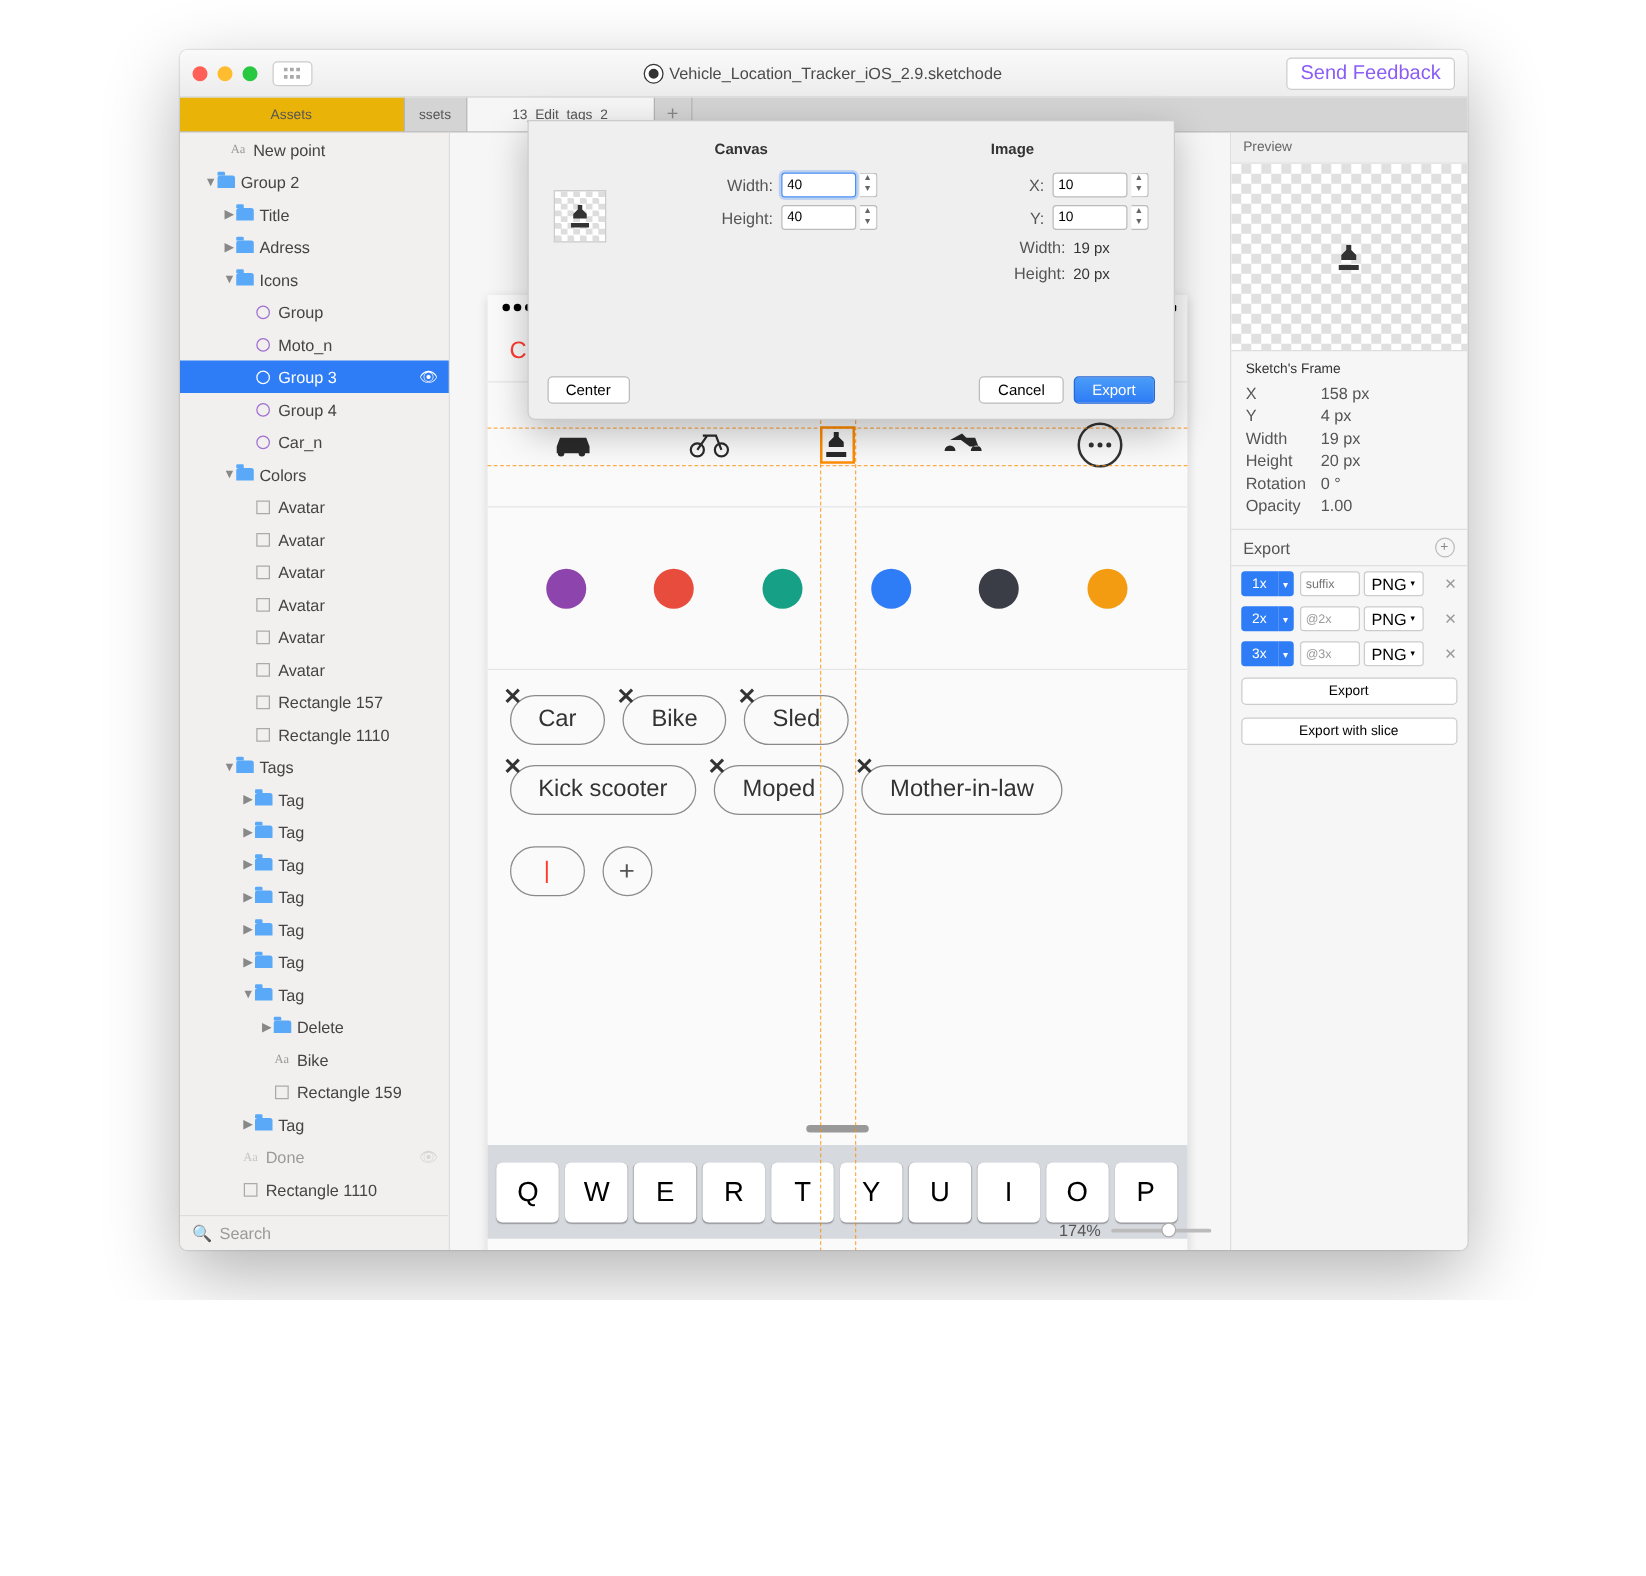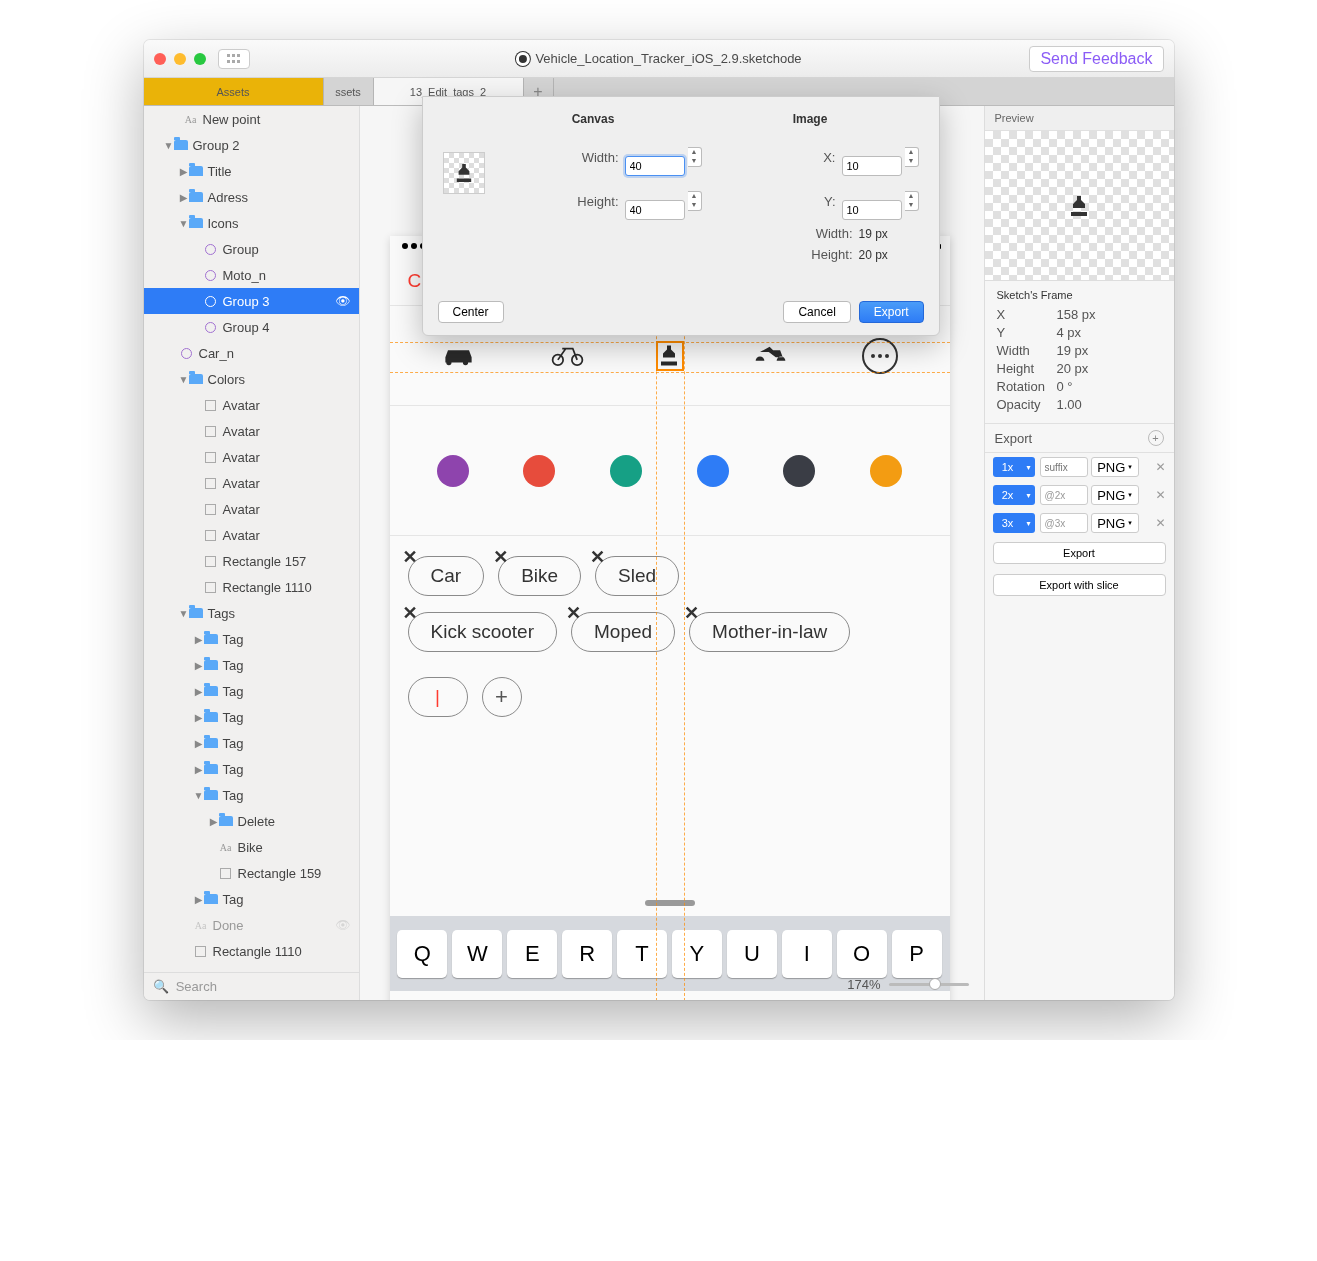--- a/index.html
+++ b/index.html
@@ -66,21 +66,21 @@
 .zoom-bar{position:absolute;bottom:8px;right:15px;display:flex;align-items:center;gap:8px;font-size:11px;color:#555;}
 .slider{width:80px;height:3px;background:#bbb;border-radius:2px;position:relative;}
 .slider-thumb{position:absolute;width:12px;height:12px;background:#fff;border:1px solid #aaa;border-radius:50%;top:-5px;left:40px;}
 .dialog{position:absolute;top:56px;left:278px;width:518px;height:240px;background:#efefef;border:1px solid #ccc;border-radius:0 0 6px 6px;box-shadow:0 10px 30px rgba(0,0,0,0.25);z-index:10;}
 .dlg-body{display:flex;padding:15px 20px 0;}
 .dlg-thumb{width:42px;height:42px;margin-top:40px;background:repeating-conic-gradient(#ddd 0 25%,#fff 0 50%) 0 0/10px 10px;display:flex;align-items:center;justify-content:center;border:1px solid #ccc;}
 .dlg-cols{flex:1;display:flex;}
 .dlg-col{flex:1;}
 .dlg-col h4{text-align:center;font-size:12px;font-weight:600;color:#333;margin-bottom:12px;}
 .dlg-row{display:flex;align-items:center;justify-content:flex-end;gap:6px;margin-bottom:6px;font-size:12px;color:#555;}
-.dlg-input{width:60px;height:20px;border:1px solid #bbb;border-radius:3px;padding:0 4px;font-size:11px;background:#fff;margin-top:18px;}
+.dlg-input{width:60px;height:20px;border:1px solid #bbb;border-radius:3px;padding:0 4px;font-size:11px;background:#fff;}
 .dlg-input.focus{border-color:#4a90f2;box-shadow:0 0 0 2px rgba(74,144,242,0.3);}
 .dlg-static{width:60px;font-size:12px;color:#333;}
 .stepper{width:14px;height:20px;border:1px solid #bbb;border-left:0;border-radius:0 3px 3px 0;background:#fff;display:flex;flex-direction:column;margin-left:-3px;}
 .st{flex:1;font-size:7px;text-align:center;color:#666;}
 .dlg-footer{position:absolute;bottom:12px;left:15px;right:15px;display:flex;align-items:center;}
 .dlg-btn{padding:3px 14px;background:#fff;border:1px solid #bbb;border-radius:4px;font-size:12px;}
 .dlg-btn.primary{background:linear-gradient(#4a9cf8,#2e7cf6);color:#fff;border-color:#2468d8;}
 .inspector{width:190px;background:#f6f6f6;border-left:1px solid #ddd;display:flex;flex-direction:column;}
 .insp-sec-title{padding:6px 10px;font-size:11px;color:#666;background:#efefef;border-bottom:1px solid #e0e0e0;}
 .preview-box{height:150px;background:repeating-conic-gradient(#e0e0e0 0 25%,#fff 0 50%) 0 0/16px 16px;display:flex;align-items:center;justify-content:center;border-bottom:1px solid #ddd;}
@@ -192,21 +192,21 @@
             </span>
             <span>Group 3</span>
             <span class="eye">👁</span>
           </div>
         <div class="node" style="padding-left:60px">
             <span class="ic">
               <span class="ic-shape"></span>
             </span>
             <span>Group 4</span>
           </div>
-        <div class="node" style="padding-left:36px">
+        <div class="node" style="padding-left:60px">
             <span class="ic">
               <span class="ic-shape"></span>
             </span>
             <span>Car_n</span>
           </div>
         <div class="node" style="padding-left:35px">
             <span class="arrow">▼</span>
             <span class="ic">
               <span class="ic-folder"></span>
             </span>

